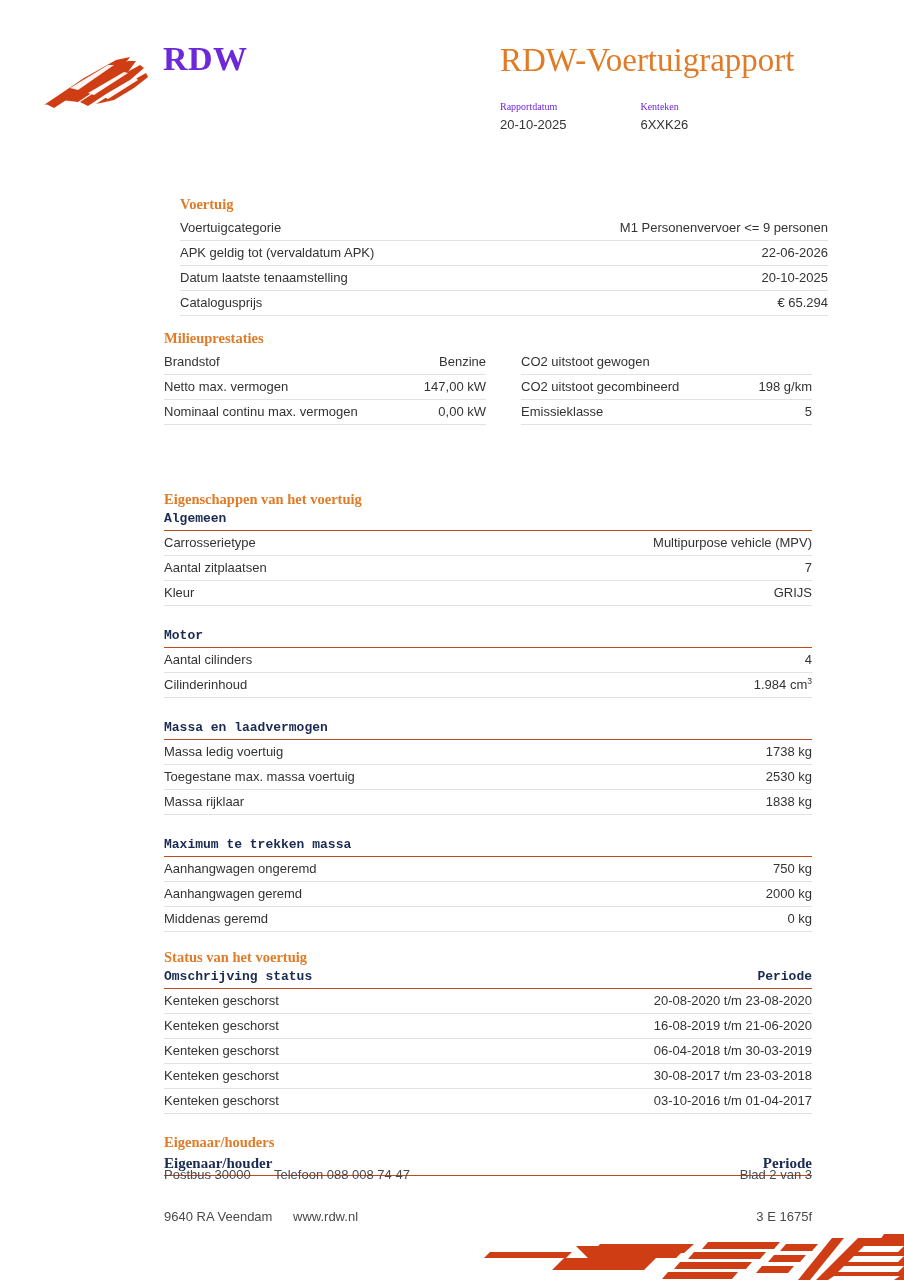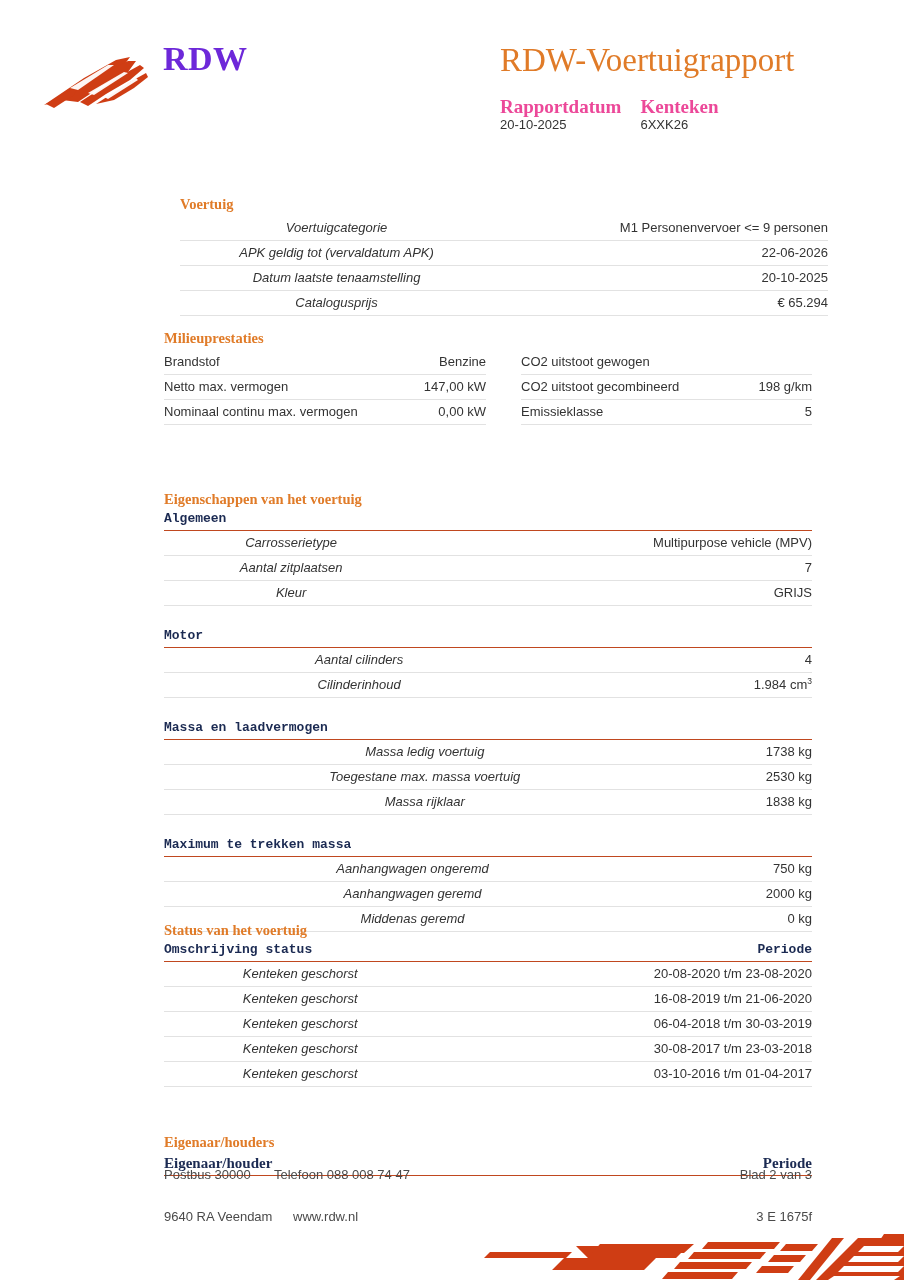--- a/index.html
+++ b/index.html
@@ -36,21 +36,21 @@
     font-size: 33px; font-weight: 400;
     color: #e07b28;
     white-space: nowrap;
   }
 
   .meta { position: absolute; left: 500px; top: 98px; }
   .meta-col { display: inline-block; vertical-align: top; }
   .meta-col.c1 { width: 136px; }
   .meta-label {
     font-family: "Liberation Serif", serif;
-    font-size: 19px; font-weight: 700; color: #ec4899;
+    font-size: 10px; font-weight: 400; color: #6d28d9;
     line-height: 17px;
   }
   .meta-value {
     font-family: "Liberation Sans", sans-serif;
     font-size: 13px; color: #333333; line-height: 19px;
   }
 
   
   .sheet { position: absolute; left: 164px; top: 0; width: 648px; }
 
@@ -80,21 +80,21 @@
 
   table.rows { width: 100%; border-collapse: collapse; }
   table.rows td {
     font-size: 13px;
     color: #333333;
     padding: 4px 0 4px 0;
     border-bottom: 1px solid #e2e2e2;
     line-height: 16px;
     vertical-align: top;
   }
-  table.rows td.lbl { text-align: center; font-style: italic; }
+  table.rows td.lbl { text-align: left; }
   table.rows td.val { text-align: right; white-space: nowrap; }
 
   
   table.rows.dual td.lbl1 { width: 250px; }
   table.rows.dual td.val1 { width: 72px; text-align: right; white-space: nowrap; padding-right: 0; }
   table.rows.dual td.spacer { width: 35px; border-bottom: none; }
   table.rows.dual td.lbl2 { width: 200px; padding-left: 0; }
   table.rows.dual td.val2 { text-align: right; white-space: nowrap; }
 
   .block-gap { height: 22px; }
@@ -282,21 +282,21 @@
           <td class="val">2000 kg</td>
         </tr>
         <tr>
           <td class="lbl">Middenas geremd</td>
           <td class="val">0 kg</td>
         </tr>
       </tbody>
     </table>
   </div>
 
-  <div class="sheet" style="top:922px;">
+  <div class="sheet" style="top:949px;">
     <div class="sec-title">Status van het voertuig</div>
     <div class="sub-title with-period">
       <span>Omschrijving status</span>
       <span>Periode</span>
     </div>
     <table class="rows">
       <tbody>
         <tr>
           <td class="lbl">Kenteken geschorst</td>
           <td class="val">20-08-2020 t/m 23-08-2020</td>

